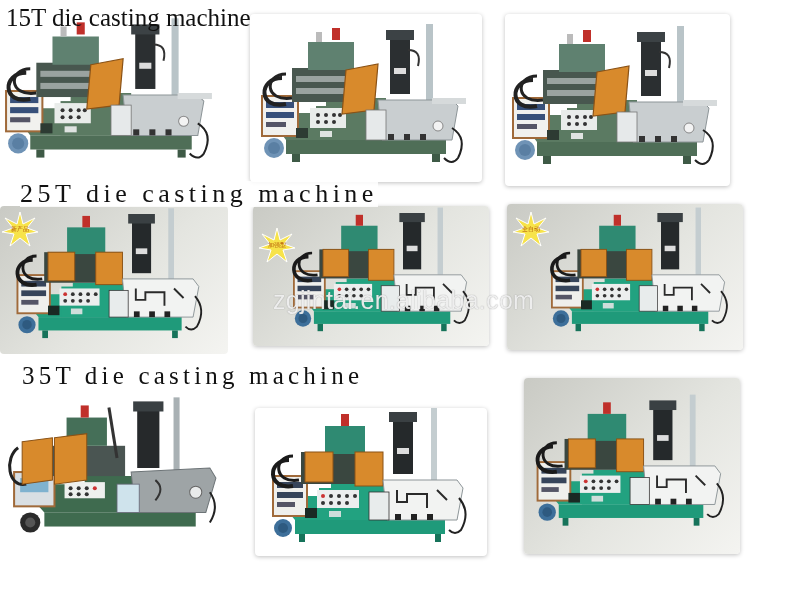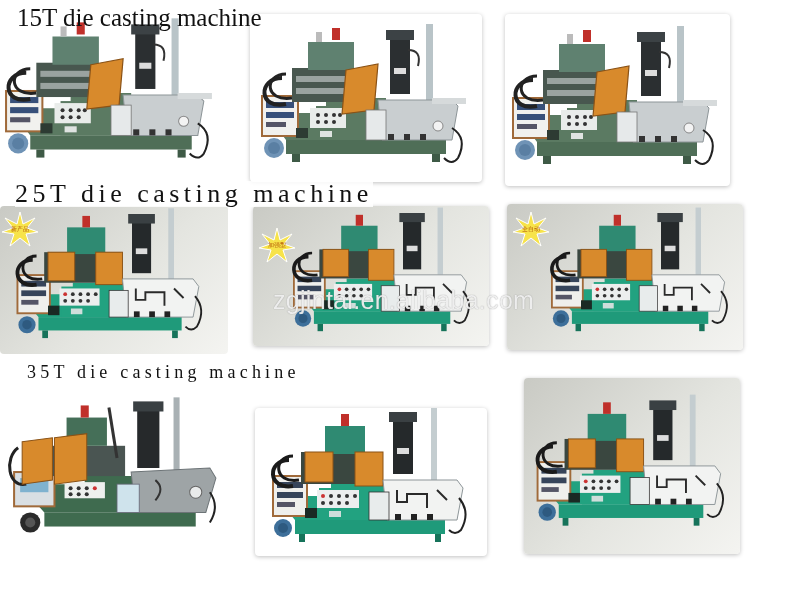--- a/index.html
+++ b/index.html
@@ -16,25 +16,24 @@
   .panel.grey { background: linear-gradient(135deg, #c9cac4 0%, #e4e5e0 55%, #f4f4f1 100%); }
 
   .caption {
     position: absolute;
     font-family: "Liberation Serif", serif;
     color: #111;
     white-space: nowrap;
     background: rgba(255,255,255,0.85);
     line-height: 1;
     z-index: 5;
-    margin-left: 11px;
   }
   .cap1 { left: 6px; top: 5px; font-size: 25px; letter-spacing: 0px; background: transparent; }
-  .cap2 { left: 4px; top: 181px; font-size: 26px; letter-spacing: 4.5px; }
-  .cap3 { left: 16px; top: 363px; font-size: 18px; letter-spacing: 4.2px; background: transparent; }
+  .cap2 { left: 20px; top: 181px; font-size: 26px; letter-spacing: 4.5px; }
+  .cap3 { left: 22px; top: 363px; font-size: 25px; letter-spacing: 4.2px; background: transparent; }
 
   .watermark {
     position: absolute;
     left: 273px; top: 286px;
     font-family: "Liberation Sans", sans-serif;
     font-size: 25px;
     color: rgba(255,255,255,0.85);
     text-shadow: 0 0 1px rgba(90,90,90,0.7);
     z-index: 6;
     letter-spacing: 0.3px;

